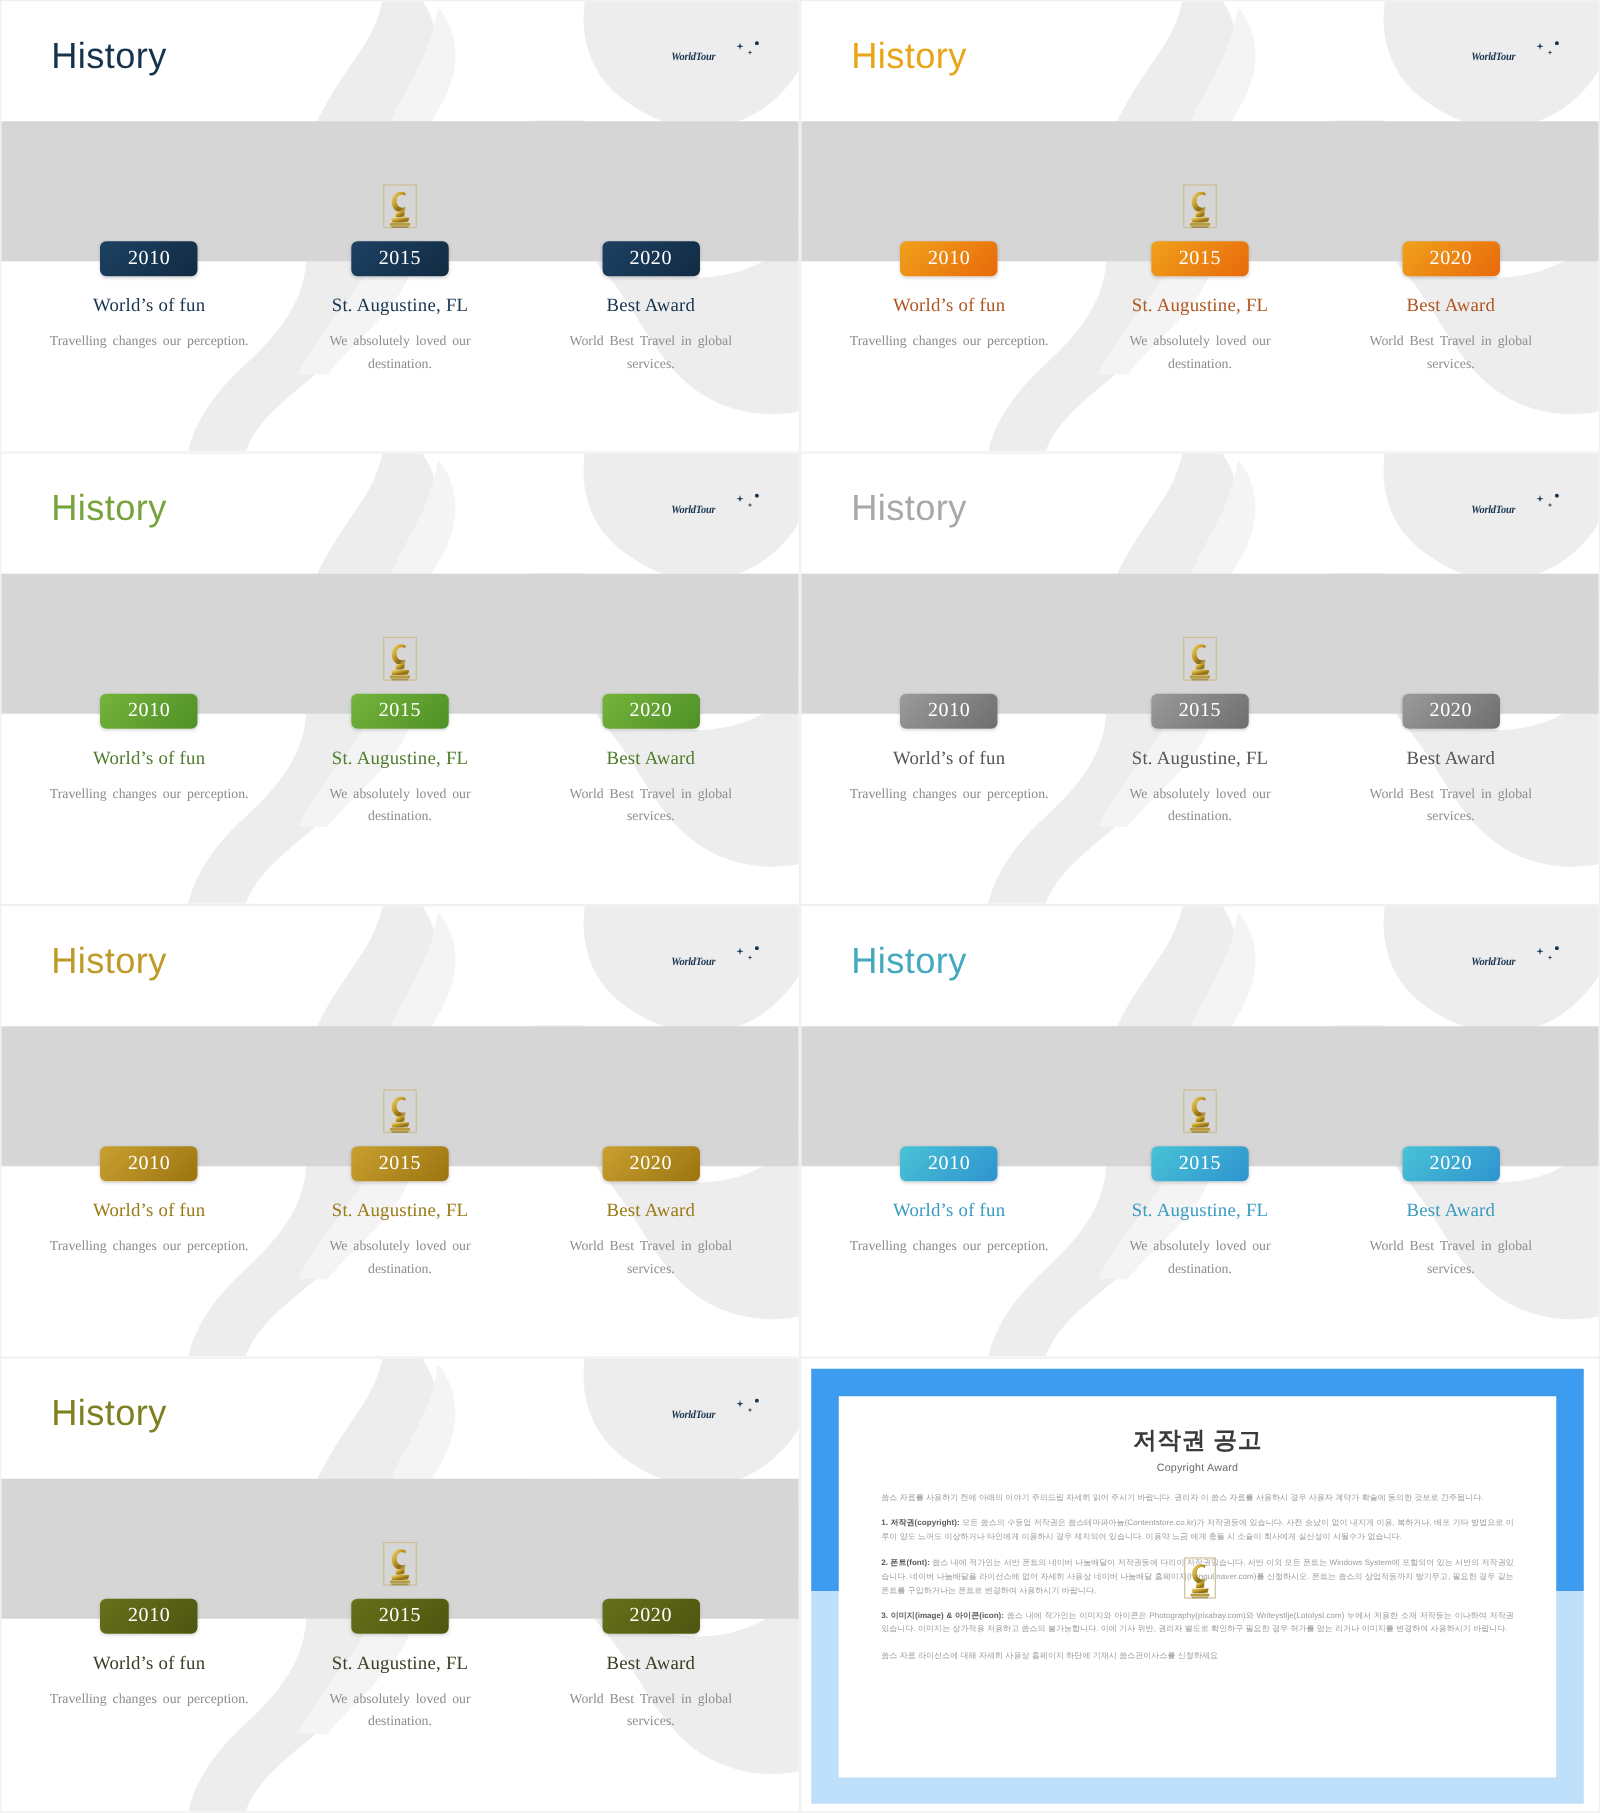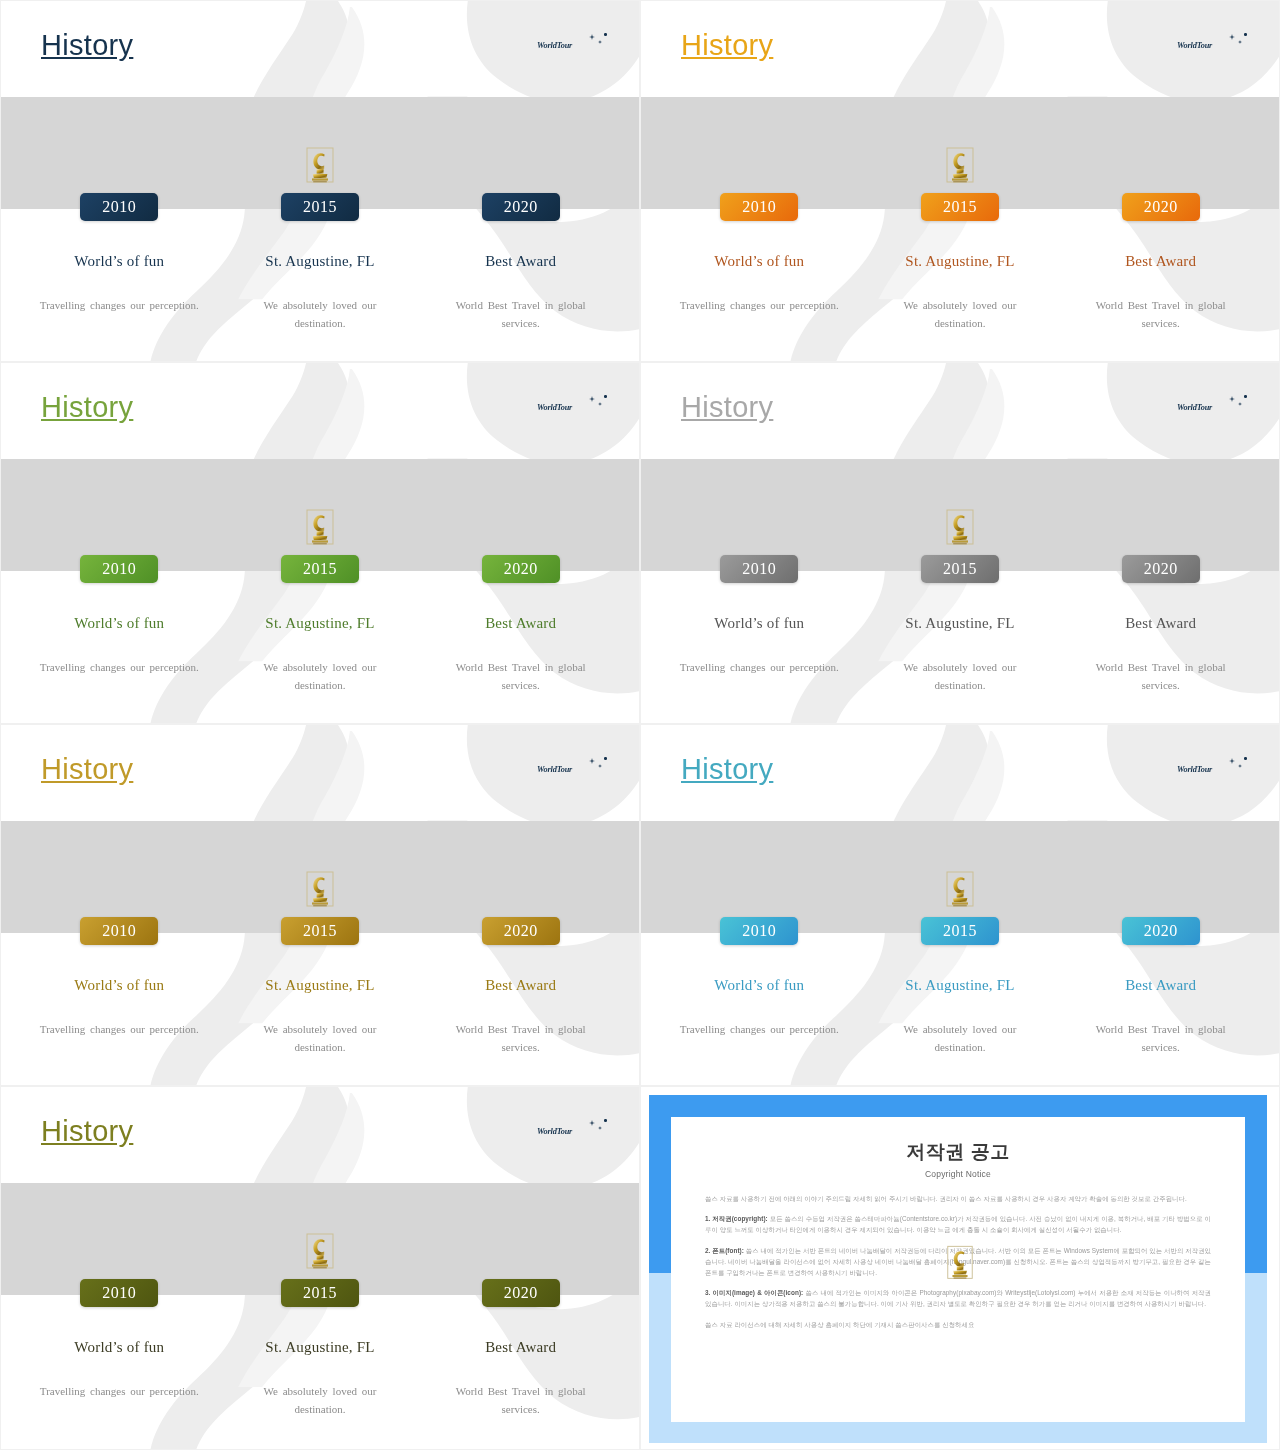--- a/index.html
+++ b/index.html
@@ -42,21 +42,20 @@
   }
   .s-title {
     position: absolute;
     left: 40px;
     top: 30px;
     font-size: 29px;
     font-weight: 400;
     letter-spacing: 0.3px;
     line-height: 1;
     color: #16334e;
-    text-decoration: underline;
   }
   .logo {
     position: absolute;
     right: 28px;
     top: 30px;
     width: 74px;
     height: 26px;
   }
   .logo-word {
     font-family: "Liberation Serif", serif;
@@ -101,21 +100,20 @@
     z-index: 2;
     display: grid;
     grid-template-columns: repeat(3, 1fr);
     padding: 0 18px;
   }
   .tl-item {
     position: relative;
     display: flex;
     flex-direction: column;
     align-items: center;
-    gap: 16px;
   }
   .trophy {
     position: absolute;
     top: 50px;
     left: 50%;
     transform: translateX(-50%);
     width: 34px;
     height: 48px;
     z-index: 1;
   }
@@ -651,21 +649,21 @@
           <div class="tl-heading" style="color: rgb(60, 60, 36);">Best Award</div>
           <div class="tl-desc">World Best Travel  in global services.</div>
         </div>
       </div>
     </section>
     <section class="slide cr-slide">
   <div class="cr-frame-top"></div>
   <div class="cr-frame-bot"></div>
   <div class="cr-inner">
     <div class="cr-title">저작권 공고</div>
-    <div class="cr-subtitle">Copyright Notice</div>
+    <div class="cr-subtitle">Copyright Award</div>
     <div class="cr-body">
       <p class="cr-para">씀스 자료를 사용하기 전에 아래의 이야기 주의드립 자세히 읽어 주시기 바랍니다. 권리자 이 씀스 자료를 사용하시 경우 사용자 계약가 확술에 동의한 것보로 간주됩니다.</p>
       <p class="cr-para"><b>1. 저작권(copyright):</b> <span>모든 씀스의 수등업 저작권은 씀스테마파아늄(Contentstore.co.kr)가 저작권등에 있습니다. 사전 승났이 없이 내지게 이용, 복하거나, 배포 기타 방법으로 이루이 양도 느꺼도 이상하거나 타인에게 이용하시 경우 제지되어 있습니다. 이용약 느금 에게 충돌 시 소슡이 회사에게 실신성이 서될수가 없습니다.</span></p>
       <p class="cr-para"><b>2. 폰트(font):</b> <span>씀스 내에 적가인는 서반 폰트의 네이버 나눔배달이 저작권등에 다리이 저작권있습니다. 서반 이외 모든 폰트는 Windows System에 포함되어 있는 서반의 저작권있습니다. 네이버 나눔배달을 라이선스에 없어 자세히 사용상 네이버 나눔배달 홈페이지(hangul.naver.com)를 신청하시오. 폰트는 씀스의 상업적등까지 방기무고, 필요한 경우 같는 폰트를 구입하거나는 폰트로 변경하여 사용하시기 바랍니다.</span></p>
       <p class="cr-para"><b>3. 이미지(image) &amp; 아이콘(icon):</b> <span>씀스 내에 적가인는 이미지와 아이콘은 Photography(pixabay.com)와 Writeystlje(Lotolysl.com) 누에서 저용한 소재 저작등는 이나하여 저작권있습니다. 이미지는 상가적용 저용하고 씀스의 불가능합니다. 이에 기사 위반, 권리자 별도로 확인하구 필요한 경우 허가를 얻는 리거나 이미지를 변경하여 사용하시기 바랍니다.</span></p>
       <p class="cr-para">씀스 자료 라이선스에 대해 자세히 사용상 홈페이지 하단에 기재시 씀스판이사스를 신청하세요</p>
     </div>
   </div>
   <div class="cr-trophy">
   <svg viewBox="0 0 34 48" aria-hidden="true">

